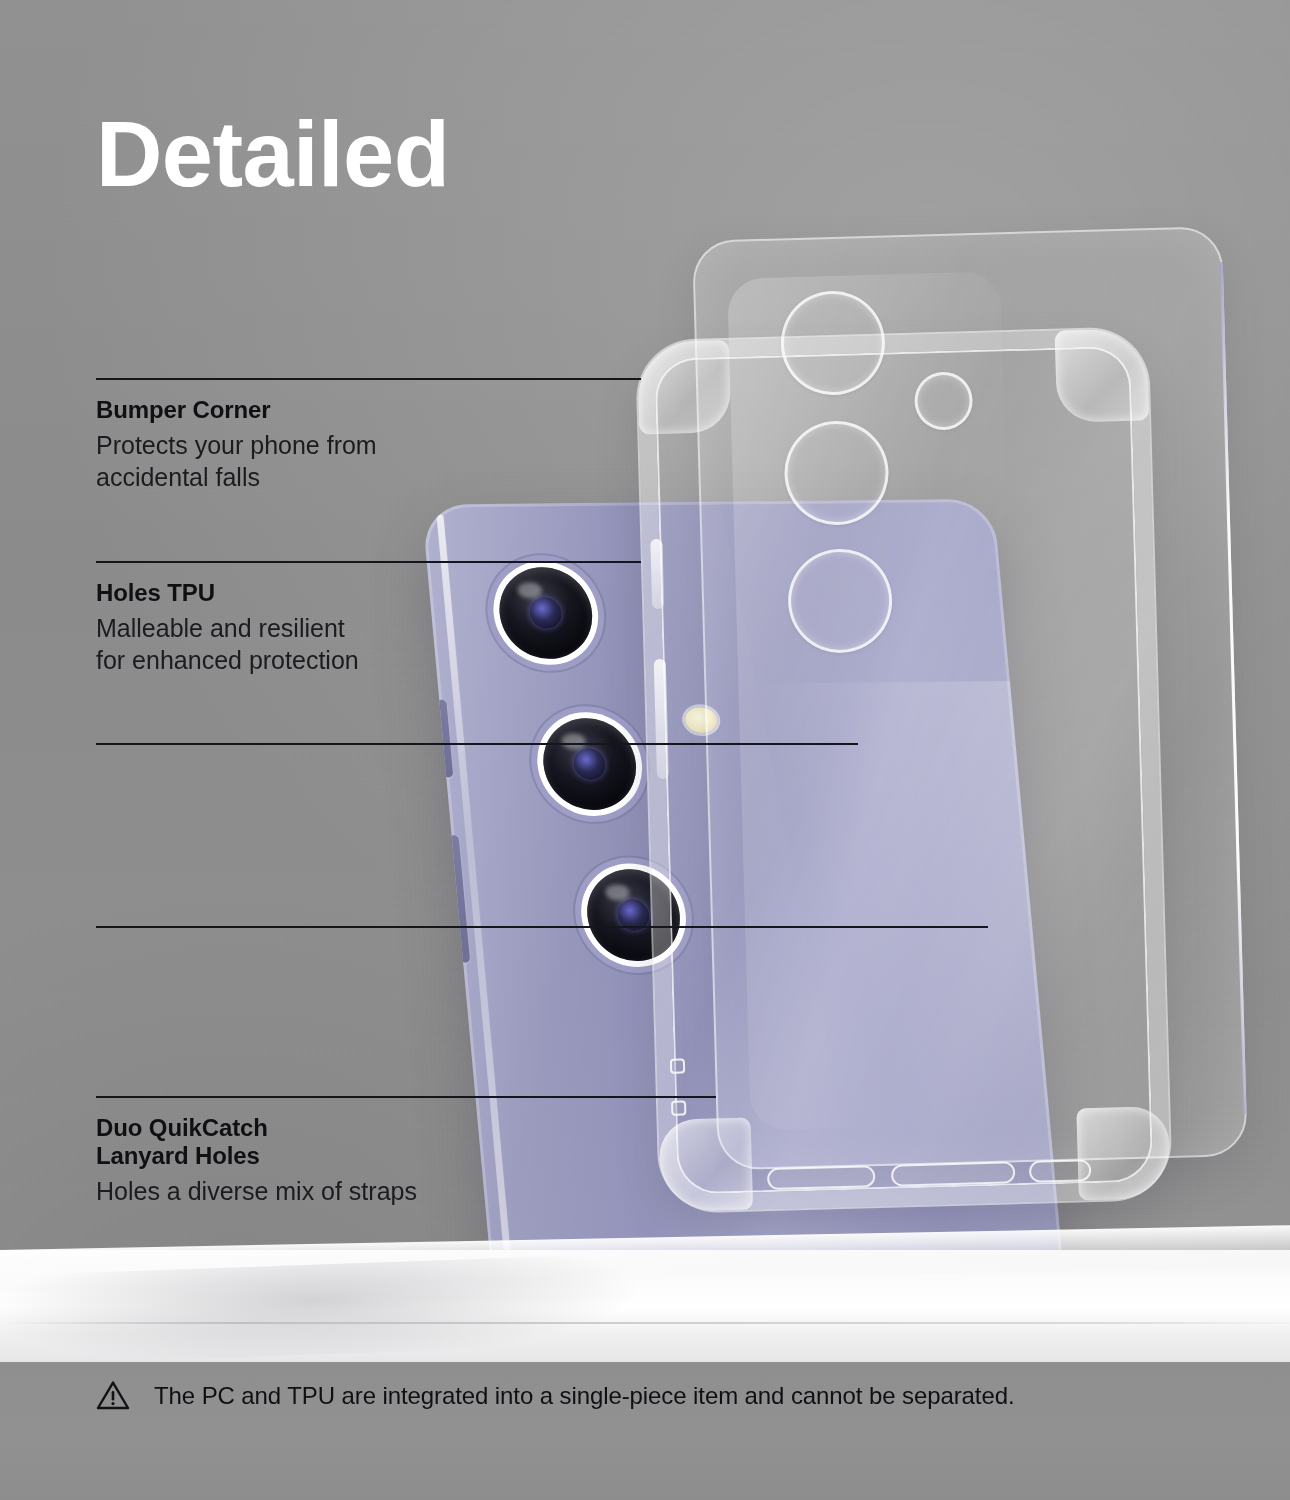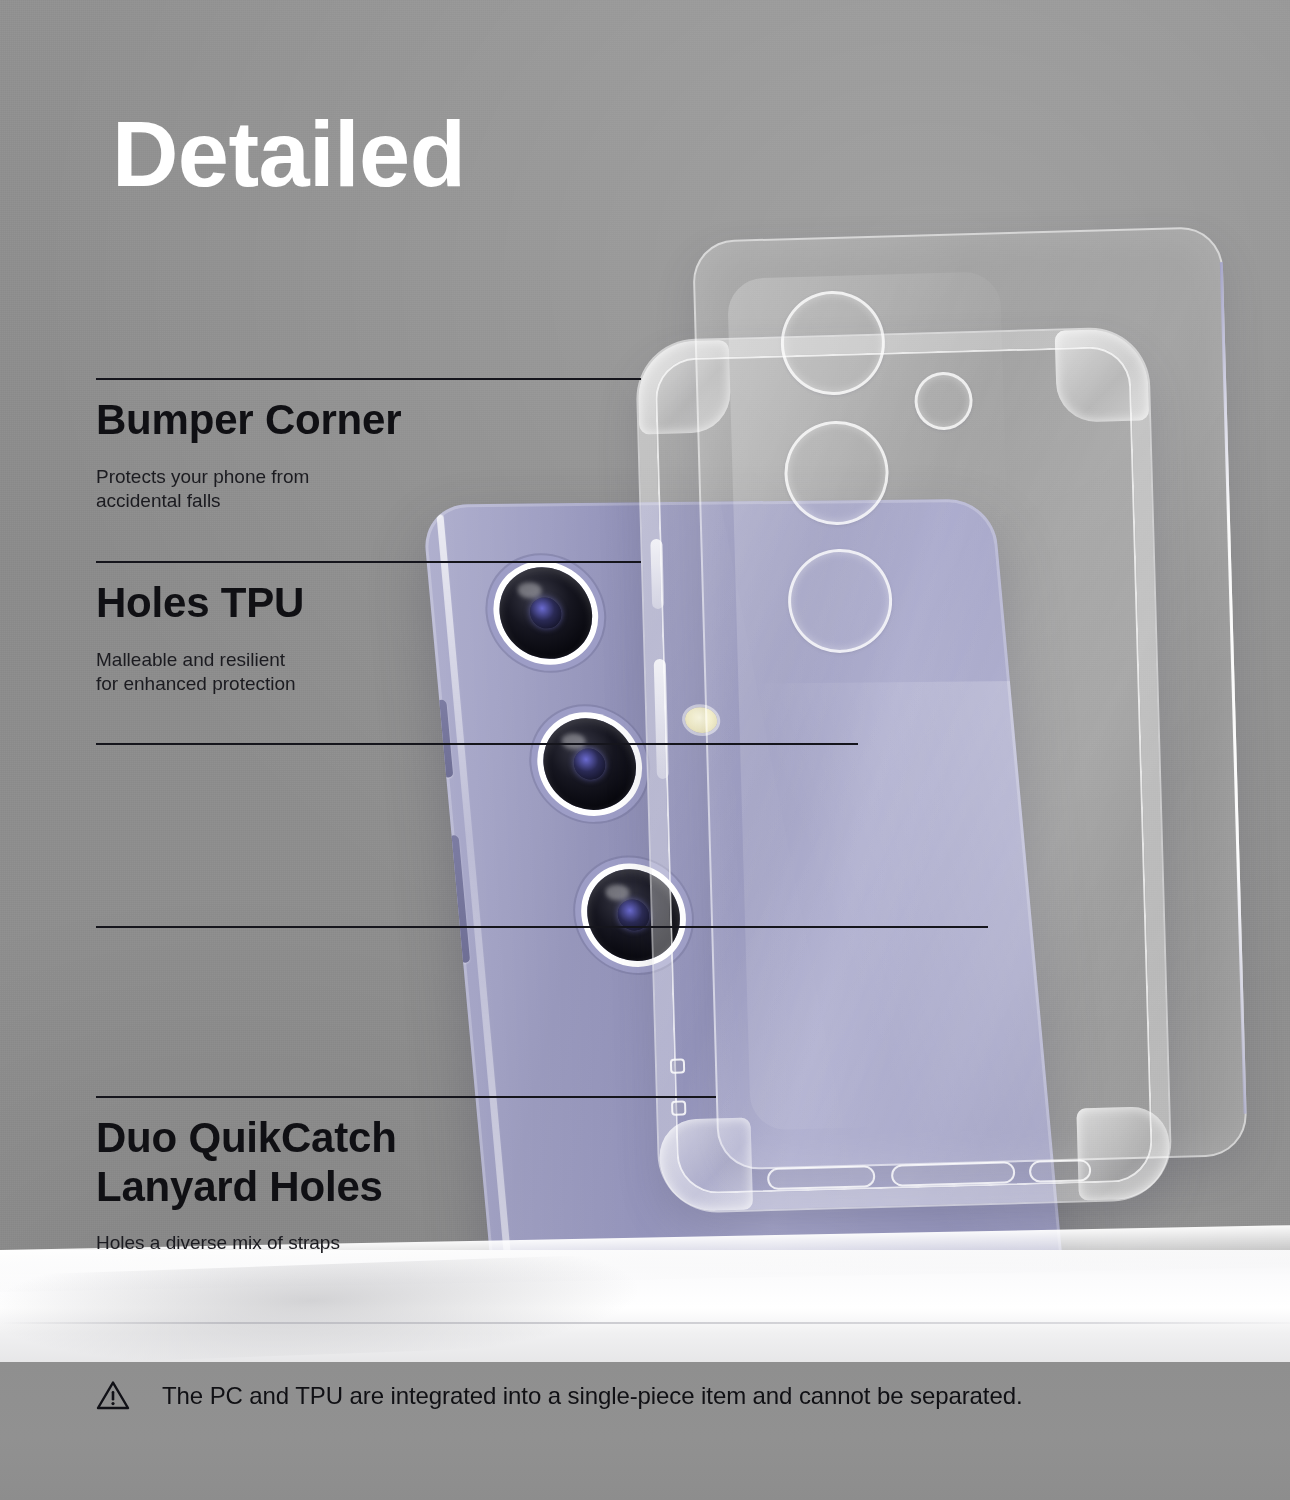--- a/index.html
+++ b/index.html
@@ -49,39 +49,39 @@
   }
 
   
   #footer-band{
     position:absolute; left:0; right:0; top:1362px; bottom:0;
     background:linear-gradient(180deg,#8f8f8f 0%,#919191 55%,#8d8d8d 100%);
   }
 
   
   #headline{
-    position:absolute; left:112px; top:112px; line-height:.92;
+    position:absolute; left:96px; top:112px; line-height:.92;
     letter-spacing:-.018em;
   }
   #headline .l1{ display:block; font-size:92px; font-weight:700; color:#ffffff; }
   #headline .l2{ display:block; font-size:92px; font-weight:700; color:#0b0b0b; margin-top:6px; }
 
   
   .feature{ position:absolute; left:96px; }
   .rule{
     position:absolute; left:0; height:2px; top:0;
     background:#15151c;
   }
   .f-title{
-    font-size:42px; font-weight:700; color:#101014; letter-spacing:-.005em;
+    font-size:24px; font-weight:700; color:#101014; letter-spacing:-.005em;
     line-height:1.16; white-space:pre-line;
   }
   .f-desc{
-    font-size:19px; font-weight:400; color:#1b1b20; line-height:1.30;
-    white-space:pre-line; margin-top:20px;
+    font-size:25px; font-weight:400; color:#1b1b20; line-height:1.30;
+    white-space:pre-line; margin-top:5px;
   }
 
   #f0{ top:378px; }  #f0 .rule{ width:545px; }
   #f1{ top:561px; }  #f1 .rule{ width:545px; }
   #f2{ top:743px; }  #f2 .rule{ width:762px; }
   #f3{ top:926px; }  #f3 .rule{ width:892px; }
   #f4{ top:1096px; } #f4 .rule{ width:620px; }
   .f-body{ padding-top:18px; }
 
   
@@ -249,21 +249,21 @@
     border:2px solid rgba(255,255,255,.8);
     background:rgba(255,255,255,.10);
   }
   #case-bottom-cuts .slot.a{ left:0;   width:108px; }
   #case-bottom-cuts .slot.b{ left:124px;width:124px; }
   #case-bottom-cuts .slot.c{ left:262px;width:62px; }
 
   
   #note{
     position:absolute; left:96px; top:1380px;
-    display:flex; align-items:center; gap:32px;
+    display:flex; align-items:center; gap:24px;
   }
   #note .warn{ width:34px; height:31px; flex:0 0 auto; }
   #note .txt{ font-size:24px; color:#101014; letter-spacing:-.004em; }
 </style>
 </head>
 <body>
 
 <div id="stage"></div>
 <div id="grain"></div>
 

